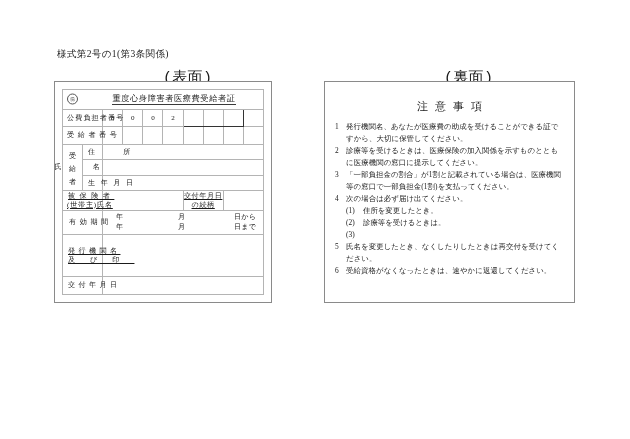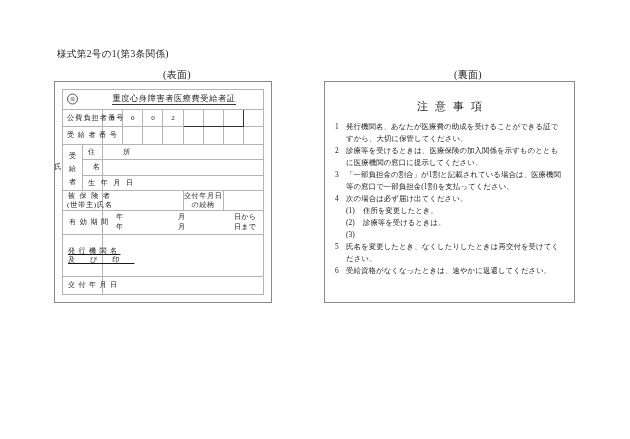--- a/index.html
+++ b/index.html
@@ -22,26 +22,27 @@
     left: 57px;
     top: 48px;
     font-size: 9.5px;
     letter-spacing: 0.4px;
     white-space: nowrap;
   }
 
   
   .side-caption {
     position: absolute;
-    font-size: 10px;
+    font-size: 15px;
     letter-spacing: 0.3px;
     white-space: nowrap;
+    font-family: Liberation Mono, monospace;
   }
   #caption-front { left: 163px; top: 68px; }
-  #caption-back  { left: 454px; top: 68px; }
+  #caption-back  { left: 444px; top: 68px; }
 
   
   .card-frame {
     position: absolute;
     border: 1px solid #8a8a8a;
     background: #fff;
     box-sizing: border-box;
   }
   #front-card {
     left: 54px;
@@ -118,21 +119,21 @@
   }
 
   
   .num-cell { width: 18px; text-align: center; font-size: 7.4px; }
   .num-cell.dashed-l { border-left: 1px dashed #b9b9b9; }
   .bold-box-l { border-left: 1.6px solid #333 !important; }
   .bold-box-r { border-right: 1.6px solid #333 !important; }
   .bold-box-t { border-top: 1.6px solid #333 !important; }
   .bold-box-b { border-bottom: 1.6px solid #333 !important; }
 
-  .row-h18 td { height: 18px; }
+  .row-h18 td { height: 18px; text-decoration: underline; }
   .row-h16 td { height: 16px; }
   .row-h14 td { height: 14px; }
   .row-h22 td { height: 22px; }
   .row-h40 td { height: 40px; text-decoration: underline; }
 
   
   .vlabel {
     width: 13px;
     font-size: 7.1px;
     text-align: center;

